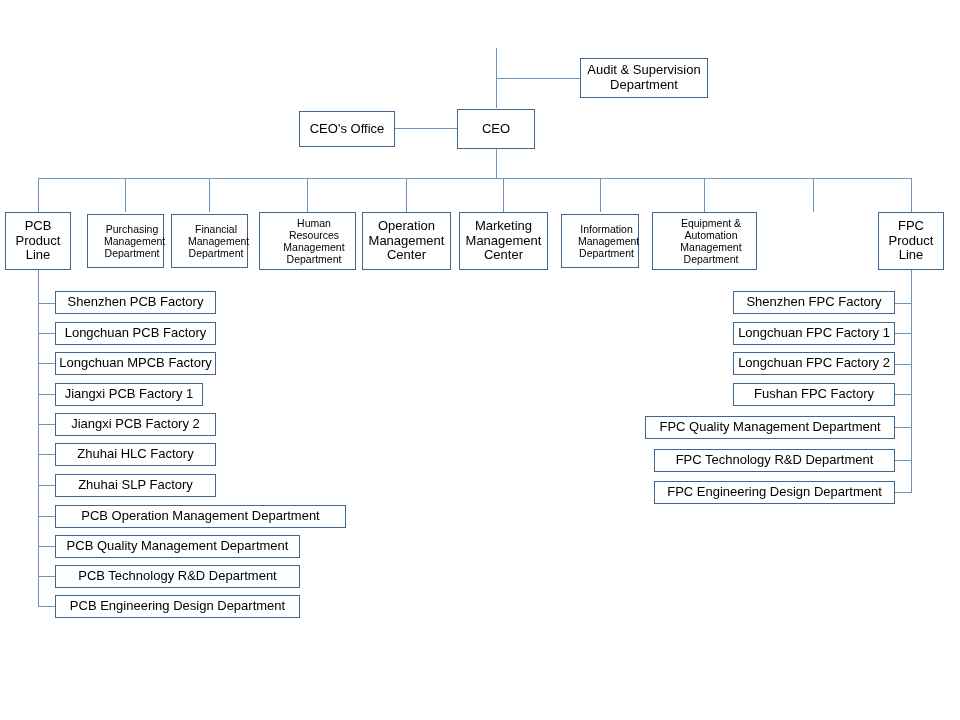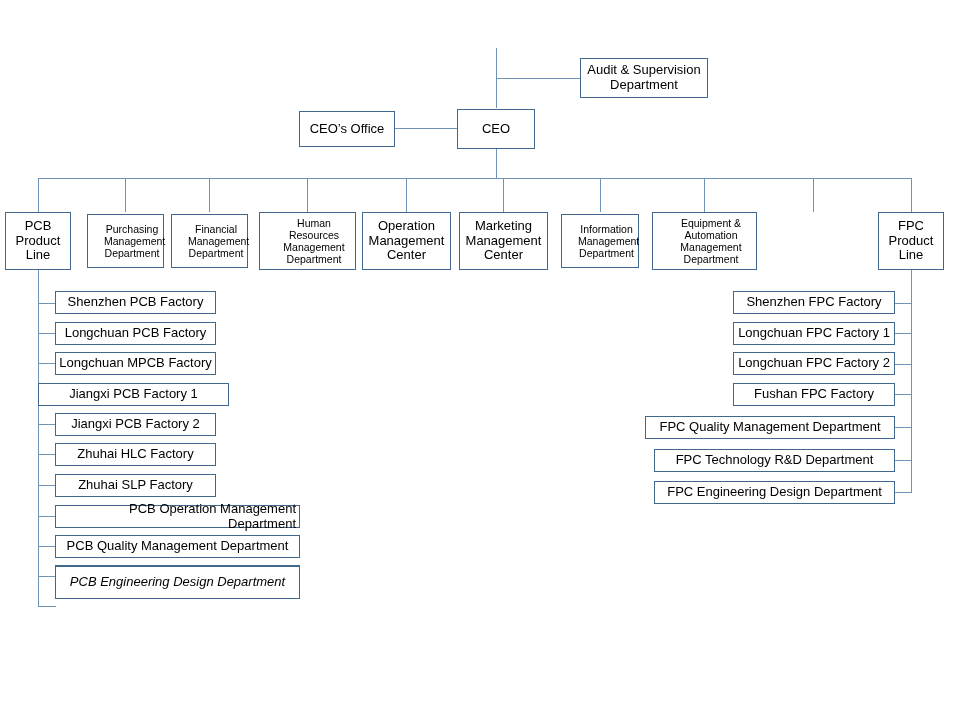--- a/index.html
+++ b/index.html
@@ -170,42 +170,42 @@
 
   <div class="node t13" style="left:55px; top:291px; width:161px; height:23px;">
     <span>Shenzhen PCB Factory</span>
   </div>
   <div class="node t13" style="left:55px; top:322px; width:161px; height:23px;">
     <span>Longchuan PCB Factory</span>
   </div>
   <div class="node t13" style="left:55px; top:352px; width:161px; height:23px;">
     <span>Longchuan MPCB Factory</span>
   </div>
-  <div class="node t13" style="left:38px; top:383px; width:191px; height:23px;">
+  <div class="node t13" style="left:55px; top:383px; width:148px; height:23px;">
     <span>Jiangxi PCB Factory 1</span>
   </div>
   <div class="node t13" style="left:55px; top:413px; width:161px; height:23px;">
     <span>Jiangxi PCB Factory 2</span>
   </div>
   <div class="node t13" style="left:55px; top:443px; width:161px; height:23px;">
     <span>Zhuhai HLC Factory</span>
   </div>
   <div class="node t13" style="left:55px; top:474px; width:161px; height:23px;">
     <span>Zhuhai SLP Factory</span>
   </div>
-  <div class="node t13" style="left:55px; top:505px; width:245px; height:23px;text-align:right;">
+  <div class="node t13" style="left:55px; top:505px; width:291px; height:23px;">
     <span>PCB Operation Management Department</span>
   </div>
   <div class="node t13" style="left:55px; top:535px; width:245px; height:23px;">
     <span>PCB Quality Management Department</span>
   </div>
   <div class="node t13" style="left:55px; top:565px; width:245px; height:23px;">
     <span>PCB Technology R&amp;D Department</span>
   </div>
-  <div class="node t13" style="left:55px; top:566px; width:245px; height:33px;font-style:italic;">
+  <div class="node t13" style="left:55px; top:595px; width:245px; height:23px;">
     <span>PCB Engineering Design Department</span>
   </div>
 
   <div class="node t13" style="left:733px; top:291px; width:162px; height:23px;">
     <span>Shenzhen FPC Factory</span>
   </div>
   <div class="node t13" style="left:733px; top:322px; width:162px; height:23px;">
     <span>Longchuan FPC Factory 1</span>
   </div>
   <div class="node t13" style="left:733px; top:352px; width:162px; height:23px;">

